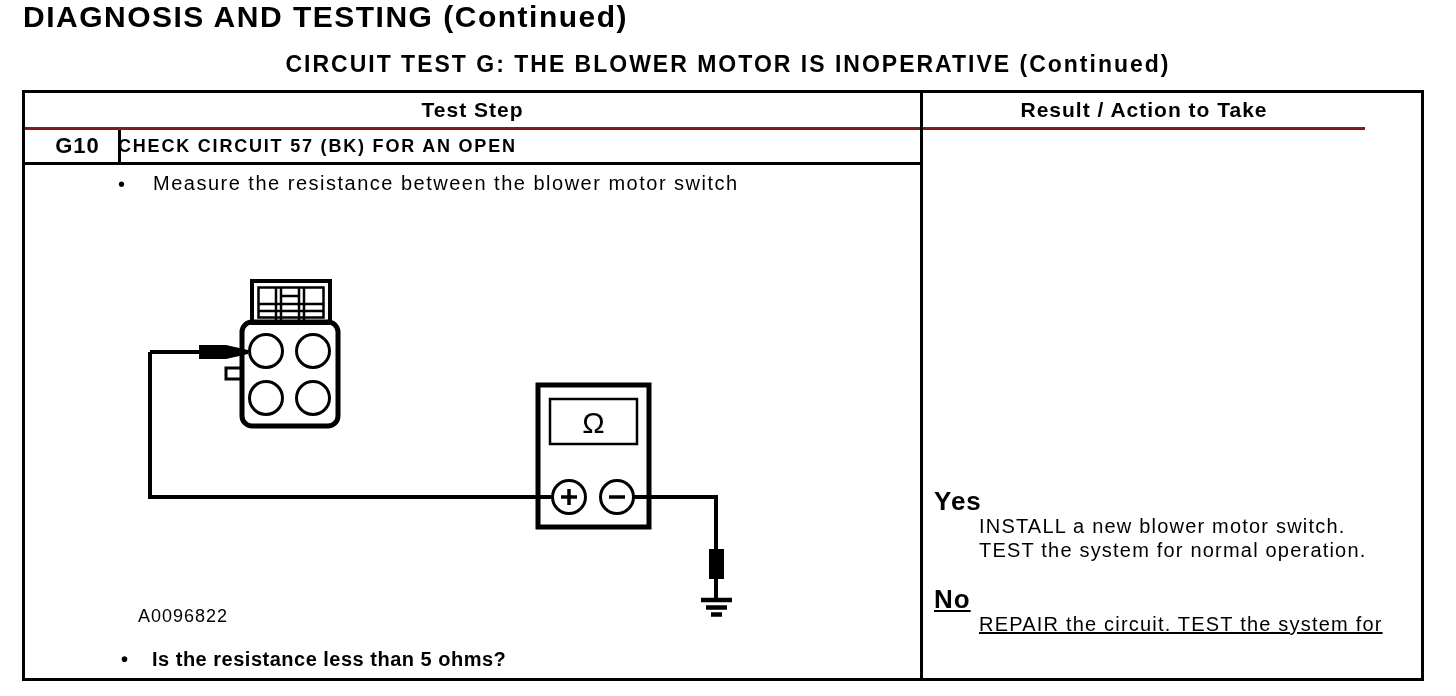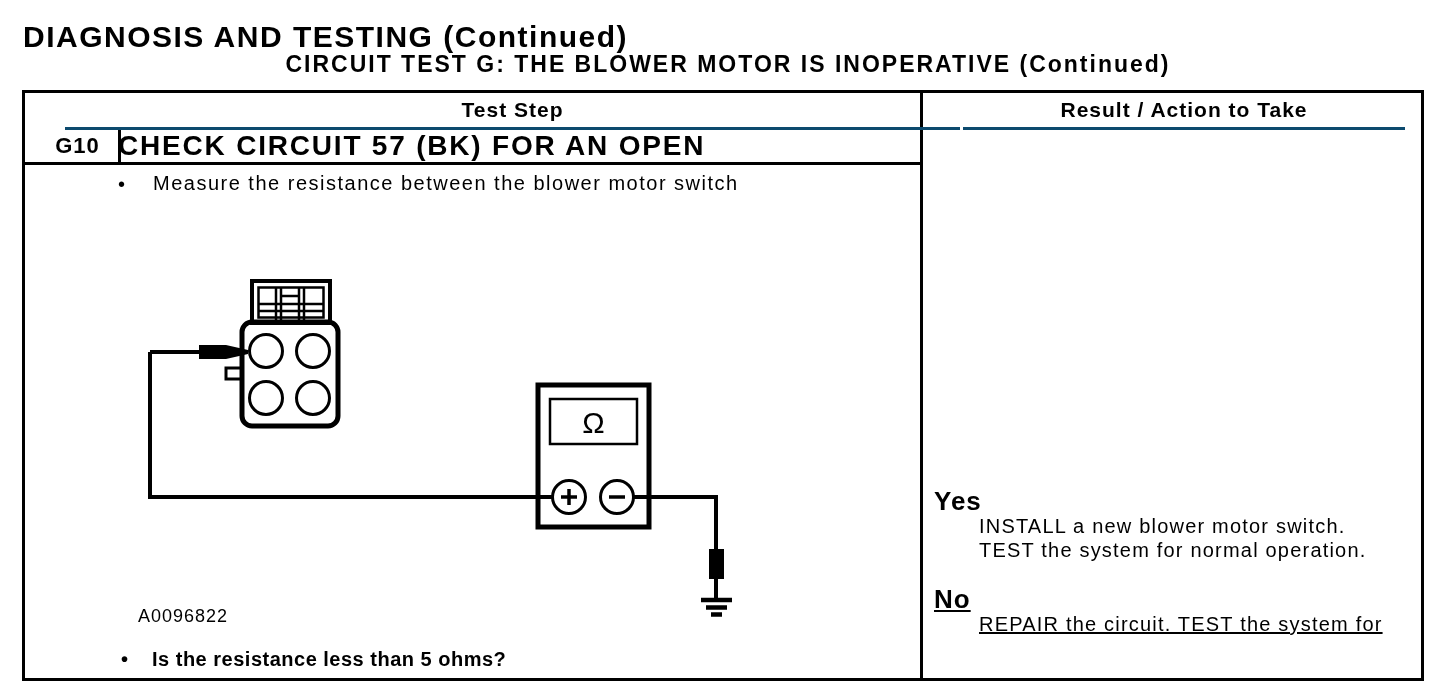--- a/index.html
+++ b/index.html
@@ -7,49 +7,48 @@
     width:1456px; height:696px; position:relative;
     background:#ffffff; color:#000000;
     font-family:"Liberation Sans", sans-serif;
     overflow:hidden;
   }
   .abs { position:absolute; }
 
   .page-title {
     left:23px; top:0px; font-size:30px; font-weight:bold; letter-spacing:1.5px;
     white-space:nowrap;
-    margin-top:20px;
   }
   .page-subtitle {
     left:0; top:51px; width:1456px; text-align:center;
     font-size:23px; font-weight:bold; letter-spacing:2px; white-space:nowrap;
   }
 
   
   .ptable {
     left:22px; top:90px; width:1396px; height:585px;
     border:3px solid #000;
   }
   .col-left  { left:0; top:0; width:895px; height:100%; border-right:3px solid #000; }
   .col-right { left:898px; top:0; width:442px; height:100%; }
 
   .hdr-cell {
-    left:0; top:0; width:100%; height:34px; border-bottom:3px solid #0c4a6e;
+    left:0; top:0; width:100%; height:34px; border-bottom:3px solid #7f1d1d;
     display:flex; align-items:center; justify-content:center;
-    font-size:21px; font-weight:bold; letter-spacing:1px;margin-left:40px;
+    font-size:21px; font-weight:bold; letter-spacing:1px;
   }
   .step-row { left:0; top:37px; width:100%; height:32px; border-bottom:3px solid #000; }
   .step-id-cell {
     left:12px; top:0; width:81px; height:32px; border-right:3px solid #000;
     display:flex; align-items:center; justify-content:center;
     font-size:22px; font-weight:bold; letter-spacing:1px;
   }
   .step-title-cell {
     left:93px; top:0; height:32px; display:flex; align-items:center;
-    font-size:28px; font-weight:bold; letter-spacing:1.8px; white-space:nowrap;
+    font-size:18px; font-weight:bold; letter-spacing:1.8px; white-space:nowrap;
   }
   .left-content { left:0; top:72px; width:100%; height:507px; }
   .right-content { left:0; top:37px; width:100%; height:542px; }
 
   .bullet-row { white-space:nowrap; }
   .bullet-glyph { position:absolute; font-size:20px; }
   .instruction {
     left:128px; top:6px; font-size:20px; letter-spacing:1.5px; line-height:24px;
     white-space:nowrap;
   }

